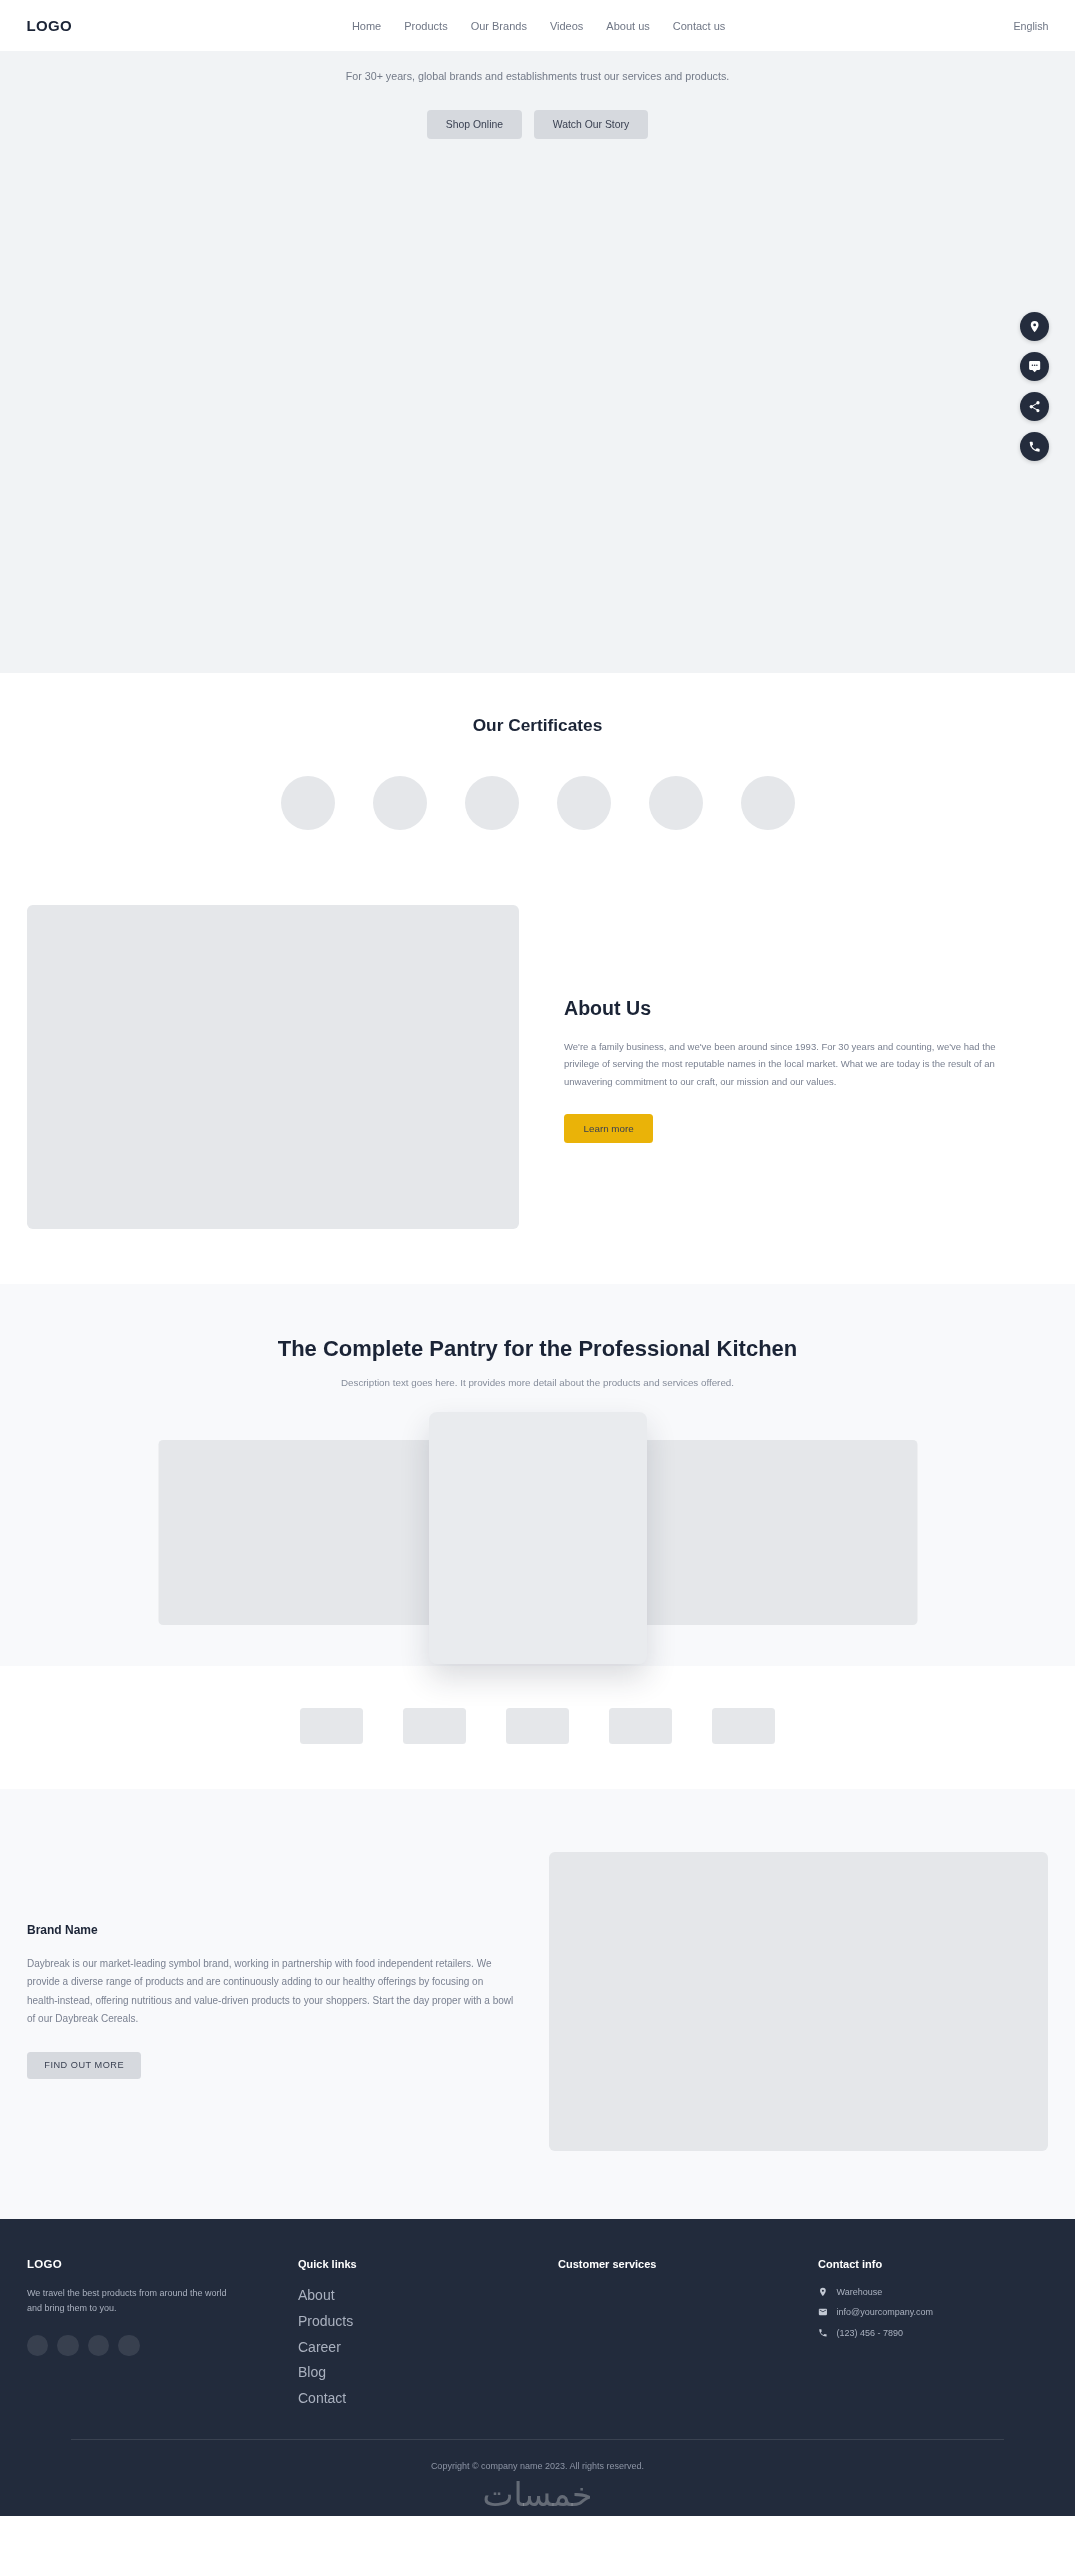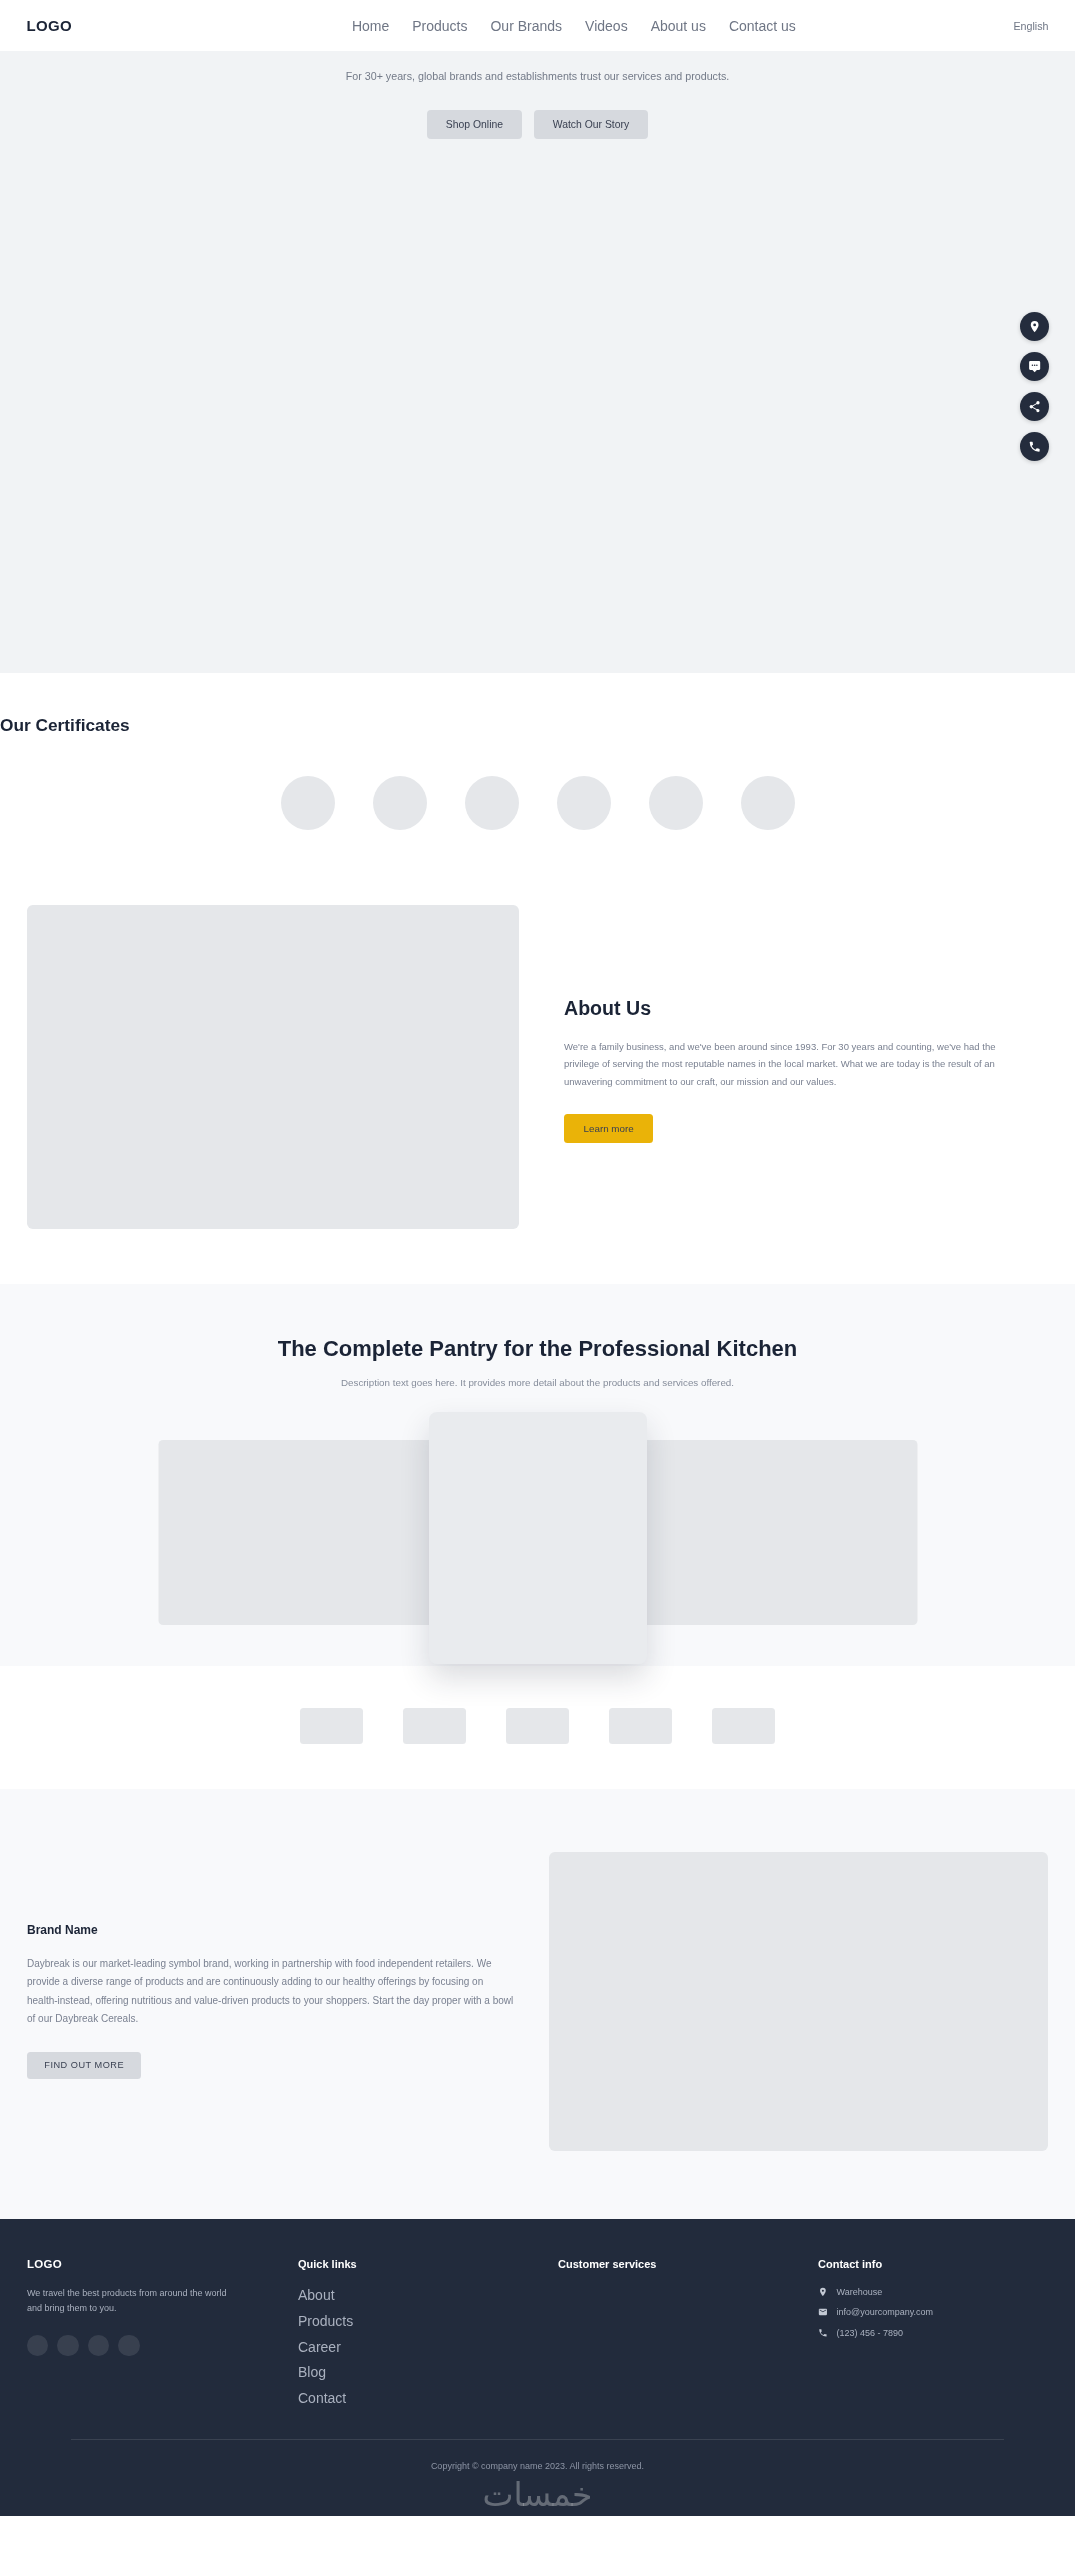--- a/index.html
+++ b/index.html
@@ -27,21 +27,21 @@
     font-weight: bold;
     color: #1b2436;
     letter-spacing: 0.3px;
   }
   .nav {
     display: flex;
     gap: 23px;
     margin-left: 280px;
   }
   .nav a {
-    font-size: 14px;
+    font-size: 11px;
     color: #6f7685;
     text-decoration: none;
     white-space: nowrap;
   }
   .lang {
     margin-left: auto;
     font-size: 10.7px;
     color: #6f7685;
   }
 
@@ -106,20 +106,21 @@
     justify-content: center;
     cursor: pointer;
     box-shadow: 0 1.2px 4px rgba(0,0,0,0.18);
   }
   .social-btn svg { width: 13.3px; height: 13.3px; fill: #ffffff; }
 
   
   .certificates {
     background: #ffffff;
     padding: 42px 0 52px 0;
+    text-align: center;
   }
   .sec-title-sm {
     font-size: 17.3px;
     font-weight: bold;
     color: #1b2436;
   }
   .cert-row {
     margin-top: 40px;
     display: flex;
     justify-content: center;

